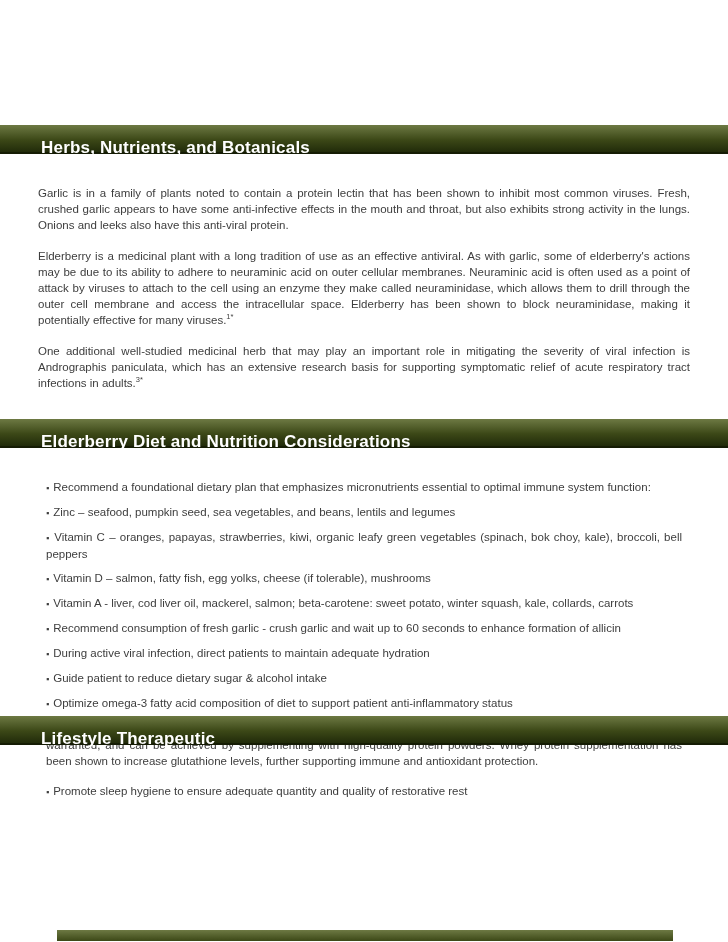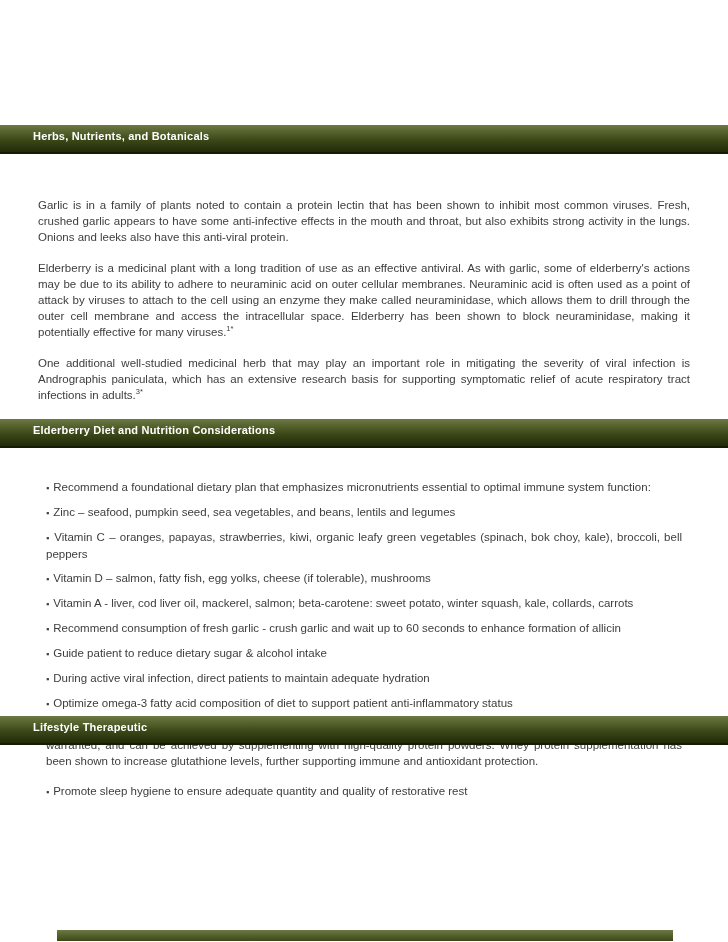--- a/index.html
+++ b/index.html
@@ -14,35 +14,35 @@
     background: linear-gradient(to bottom,
       var(--header-gradient-top, #6d7943) 0%,
       var(--header-gradient-mid, #3c4817) 55%,
       var(--header-gradient-bottom, #212b0a) 100%);
     border-bottom:2px solid var(--header-border-bottom, #151c04);
   }
   .bar1 { top:125px; }
   .bar2 { top:419px; }
   .bar3 { top:716px; }
   .bar-title {
-    margin:0; padding:5px 0 0 33px;
-    font-size:11px; font-weight:bold;
+    margin:8px; padding:5px 0 0 33px;
+    font-size:17px; font-weight:bold;
     color: var(--header-text, #ffffff);
     letter-spacing:0.2px;
   }
   .content {
     position:absolute; left:38px; width:652px;
     text-align:justify;
     font-size:11.5px; line-height:16px;
     color: var(--body-text, #3d3d3d);
   }
   .content1 { top:185px; }
   .content2 { top:471px; }
   .content3 { top:775px; }
-  .para { margin:12px 0 15px 0; }
+  .para { margin:0 0 15px 0; }
   .bullet { margin:8px; }
   .bullet .marker { font-size:9px; margin-right:4px; }
   sup.supref { font-size:7.5px; vertical-align:super; line-height:0; }
   .partial-bar {
     position:absolute; top:930px; left:57px; width:616px; height:11px;
     background: linear-gradient(to bottom,
       var(--header-gradient-top, #6d7943) 0%,
       var(--header-gradient-mid, #3c4817) 100%);
   }
 </style>
@@ -63,22 +63,22 @@
   <header class="bar bar2">
     <h1 class="bar-title">Elderberry Diet and Nutrition Considerations</h1>
   </header>
   <div class="content content2">
       <div class="bullet"><span class="marker">▪</span>Recommend a foundational dietary plan that emphasizes micronutrients essential to optimal immune system function:</div>
       <div class="bullet"><span class="marker">▪</span>Zinc – seafood, pumpkin seed, sea vegetables, and beans, lentils and legumes</div>
       <div class="bullet"><span class="marker">▪</span>Vitamin C – oranges, papayas, strawberries, kiwi, organic leafy green vegetables (spinach, bok choy, kale), broccoli, bell peppers</div>
       <div class="bullet"><span class="marker">▪</span>Vitamin D – salmon, fatty fish, egg yolks, cheese (if tolerable), mushrooms</div>
       <div class="bullet"><span class="marker">▪</span>Vitamin A - liver, cod liver oil, mackerel, salmon; beta-carotene: sweet potato, winter squash, kale, collards, carrots</div>
       <div class="bullet"><span class="marker">▪</span>Recommend consumption of fresh garlic - crush garlic and wait up to 60 seconds to enhance formation of allicin</div>
+      <div class="bullet"><span class="marker">▪</span>During active viral infection, direct patients to maintain adequate hydration</div>
       <div class="bullet"><span class="marker">▪</span>Guide patient to reduce dietary sugar &amp; alcohol intake</div>
-      <div class="bullet"><span class="marker">▪</span>During active viral infection, direct patients to maintain adequate hydration</div>
       <div class="bullet"><span class="marker">▪</span>Optimize omega-3 fatty acid composition of diet to support patient anti-inflammatory status</div>
       <div class="bullet"><span class="marker">▪</span>Support patient protein status (RDA: 0.8 grams per kilogram (g/kg) of body weight a day. Higher protein intake may be warranted, and can be achieved by supplementing with high-quality protein powders. Whey protein supplementation has been shown to increase glutathione levels, further supporting immune and antioxidant protection.</div>
     </div>
 
   <header class="bar bar3">
     <h1 class="bar-title">Lifestyle Therapeutic</h1>
   </header>
   <div class="content content3">
       <div class="bullet"><span class="marker">▪</span>Promote sleep hygiene to ensure adequate quantity and quality of restorative rest</div>
     </div>

